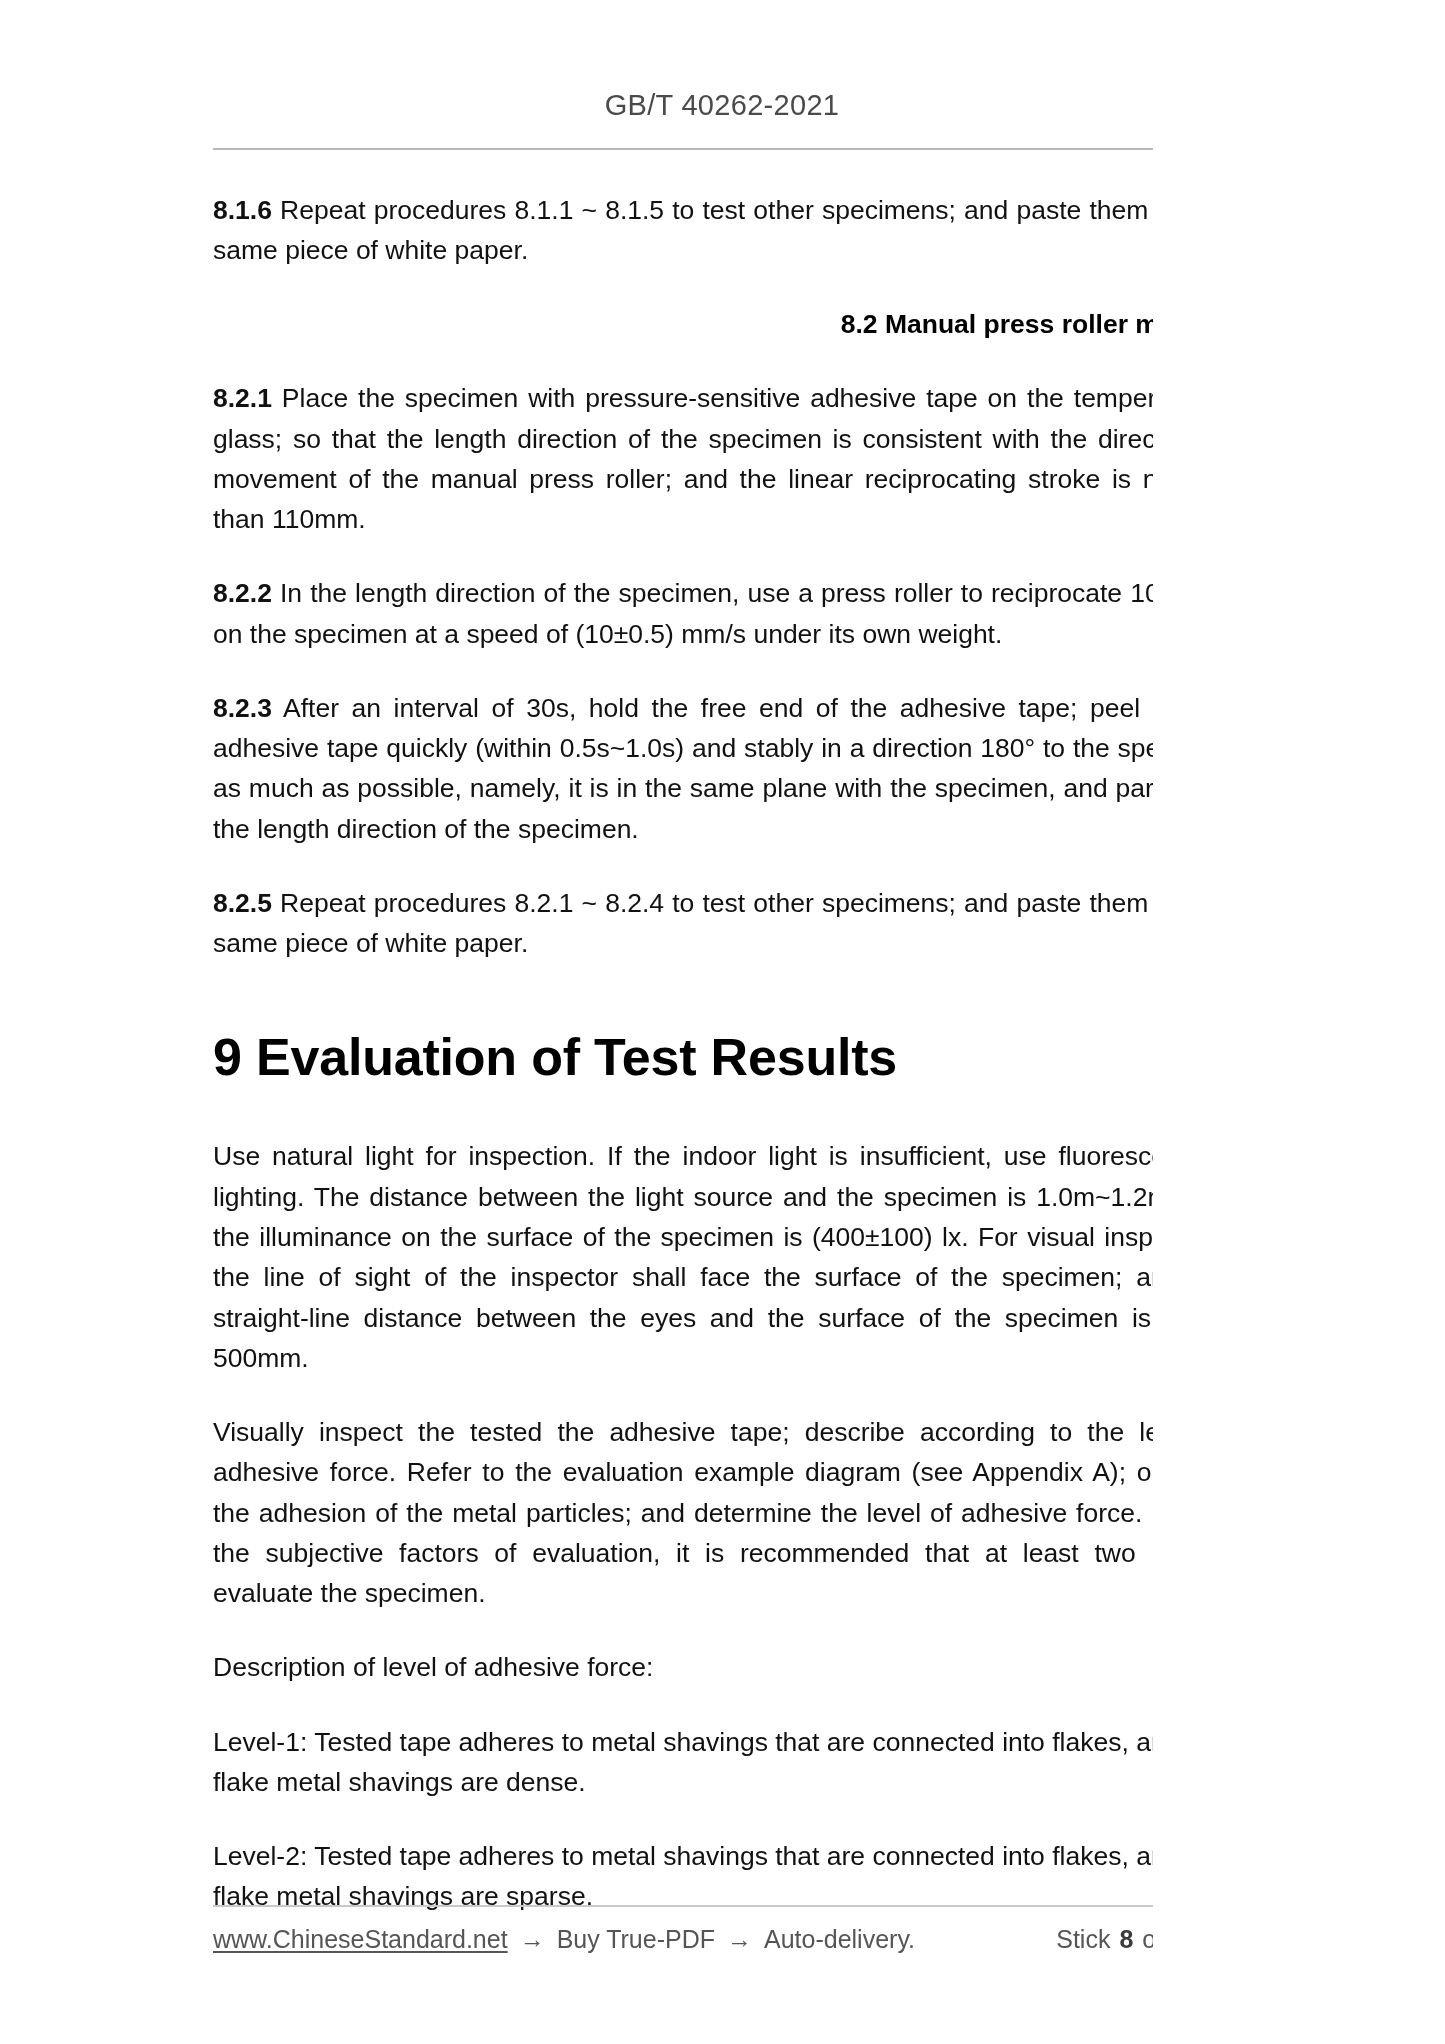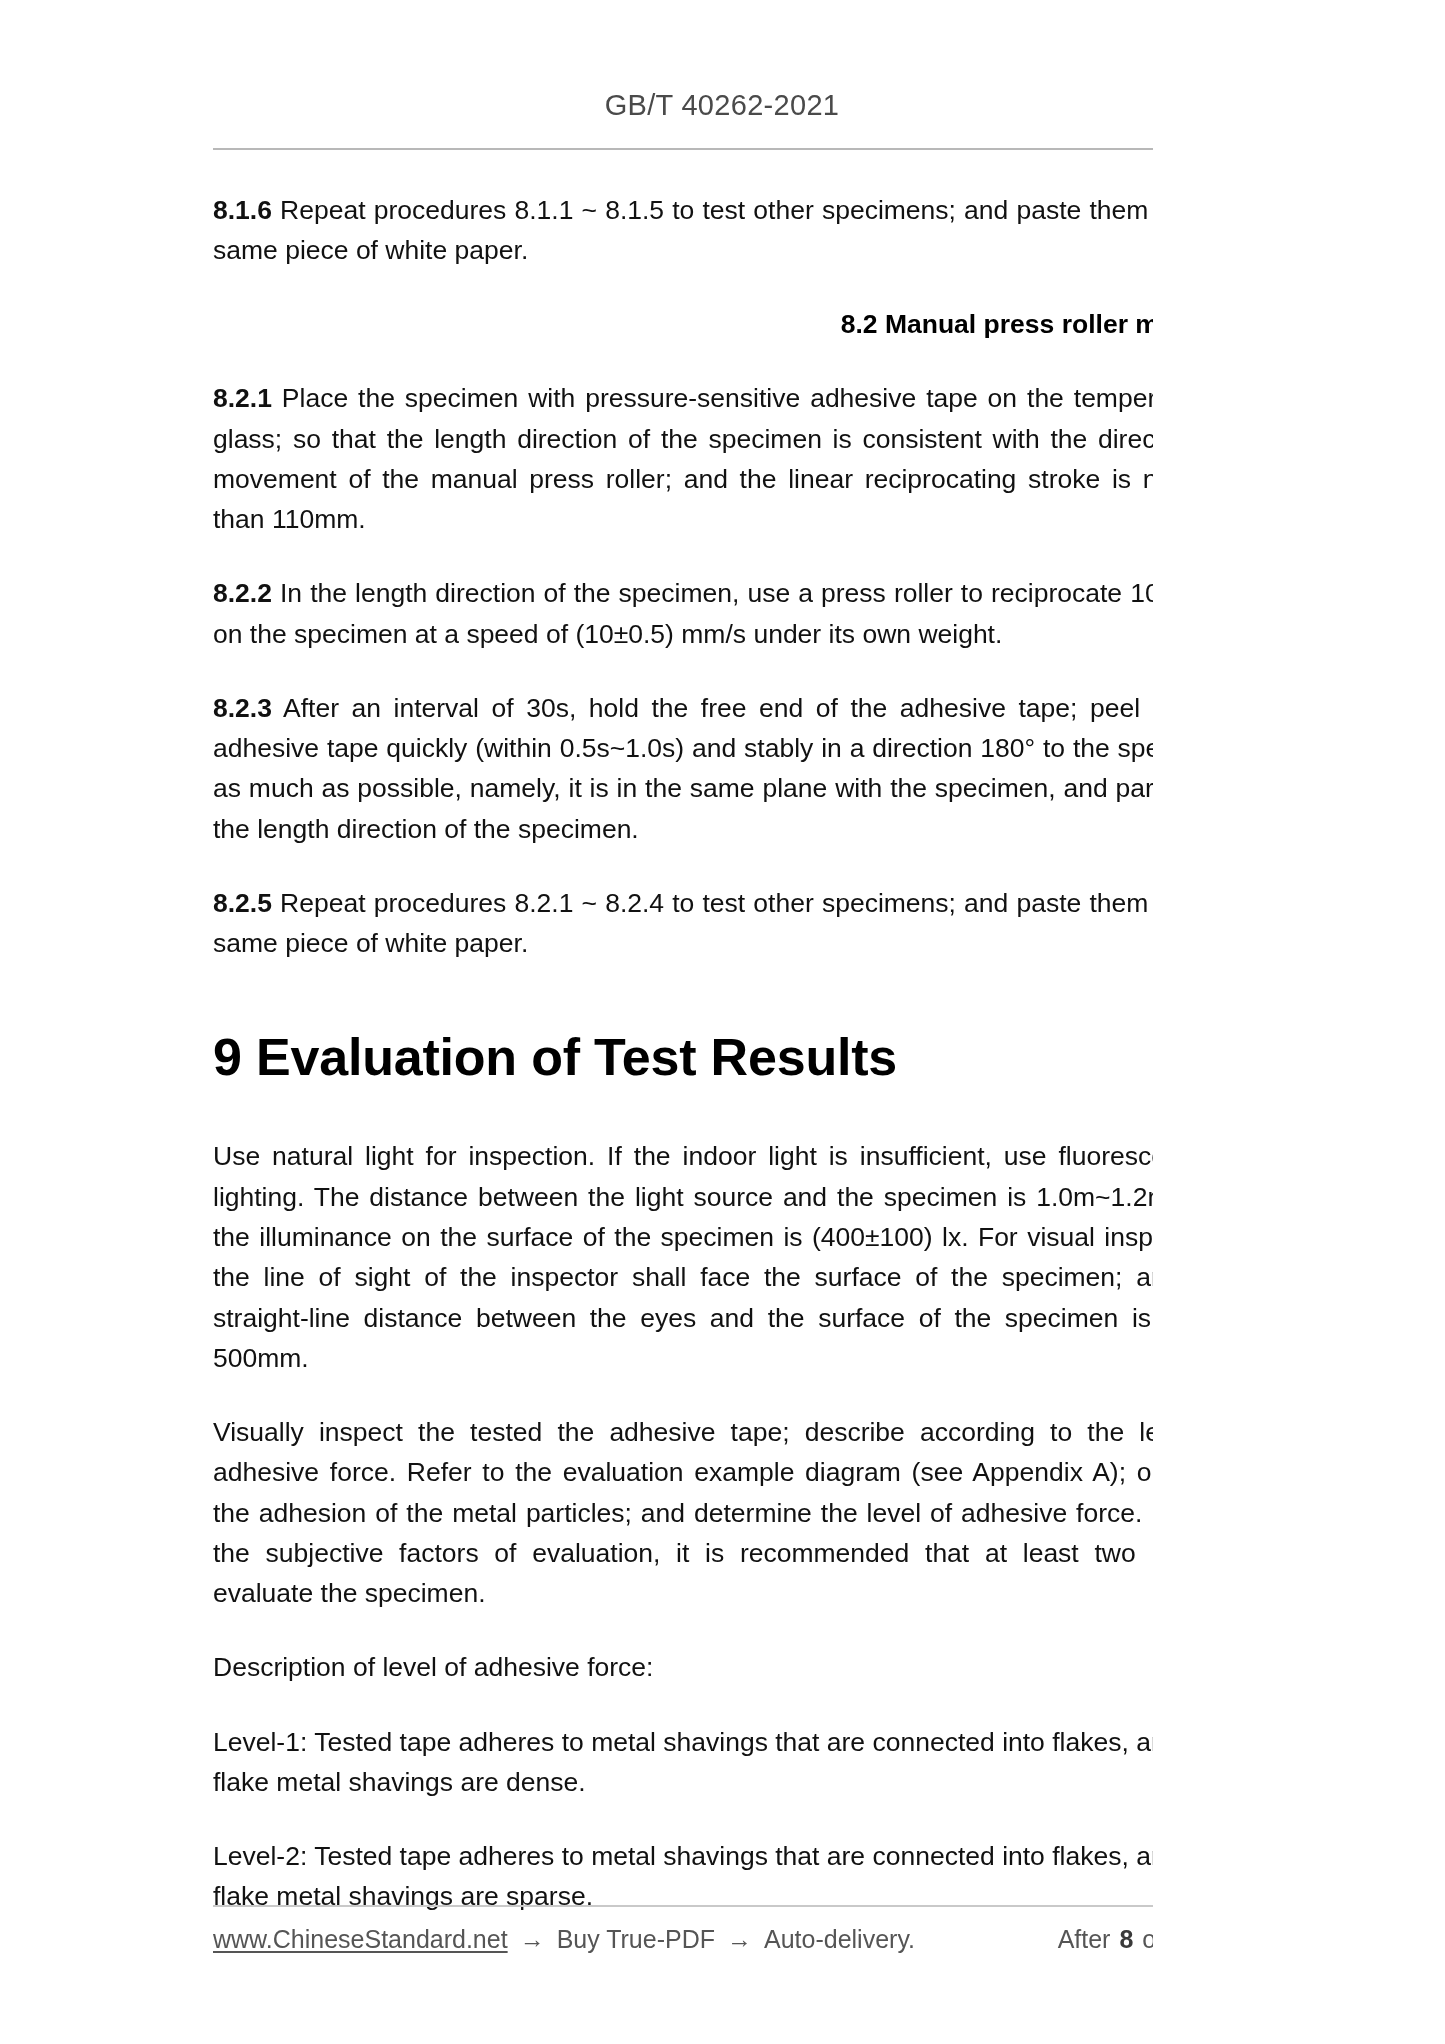--- a/index.html
+++ b/index.html
@@ -159,17 +159,17 @@
   <div class="footer-rule"></div>
   <div class="footer">
     <div class="footer-left">
       <a class="footer-link" href="#">www.ChineseStandard.net</a>
       <span class="arrow">→</span>
       <span>Buy True-PDF</span>
       <span class="arrow">→</span>
       <span>Auto-delivery.</span>
     </div>
     <div class="footer-right">
-      <span>After</span><span class="sp"></span><b>8</b><span class="sp"></span><span>of</span><span class="sp"></span><b>10</b>
+      <span>Stick</span><span class="sp"></span><b>8</b><span class="sp"></span><span>of</span><span class="sp"></span><b>10</b>
     </div>
   </div>
 
 </div>
 
 </body></html>

